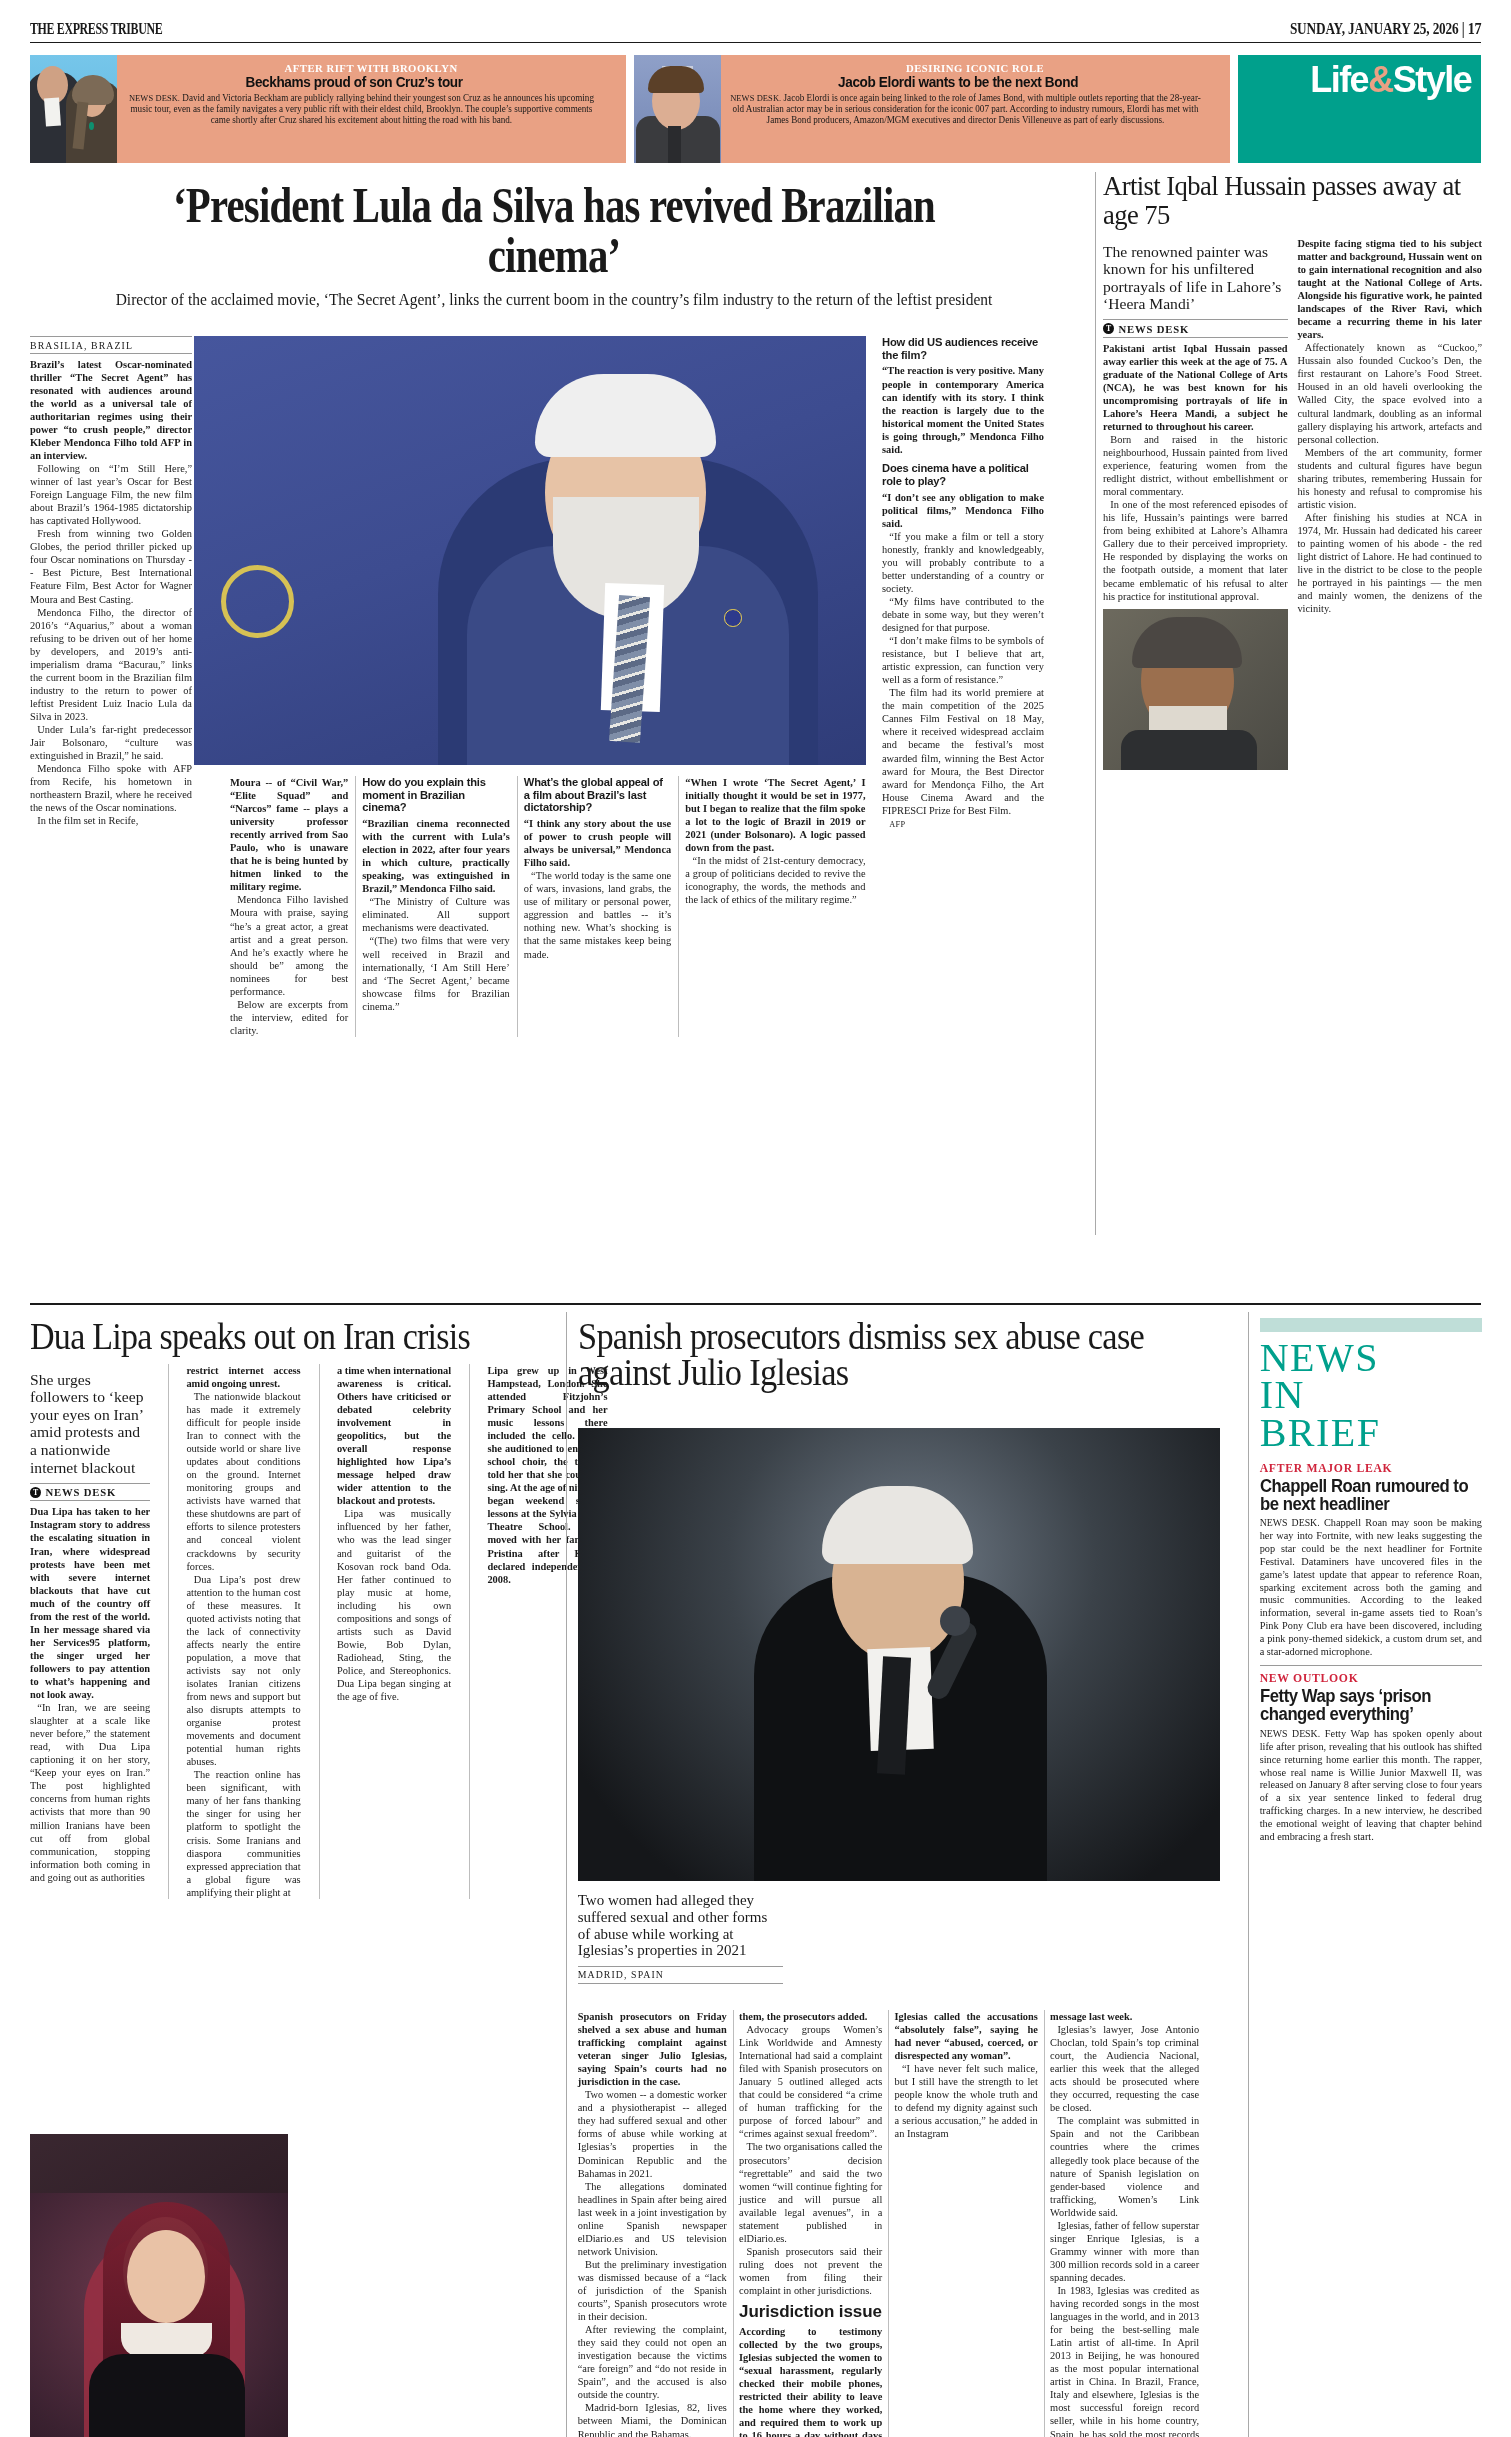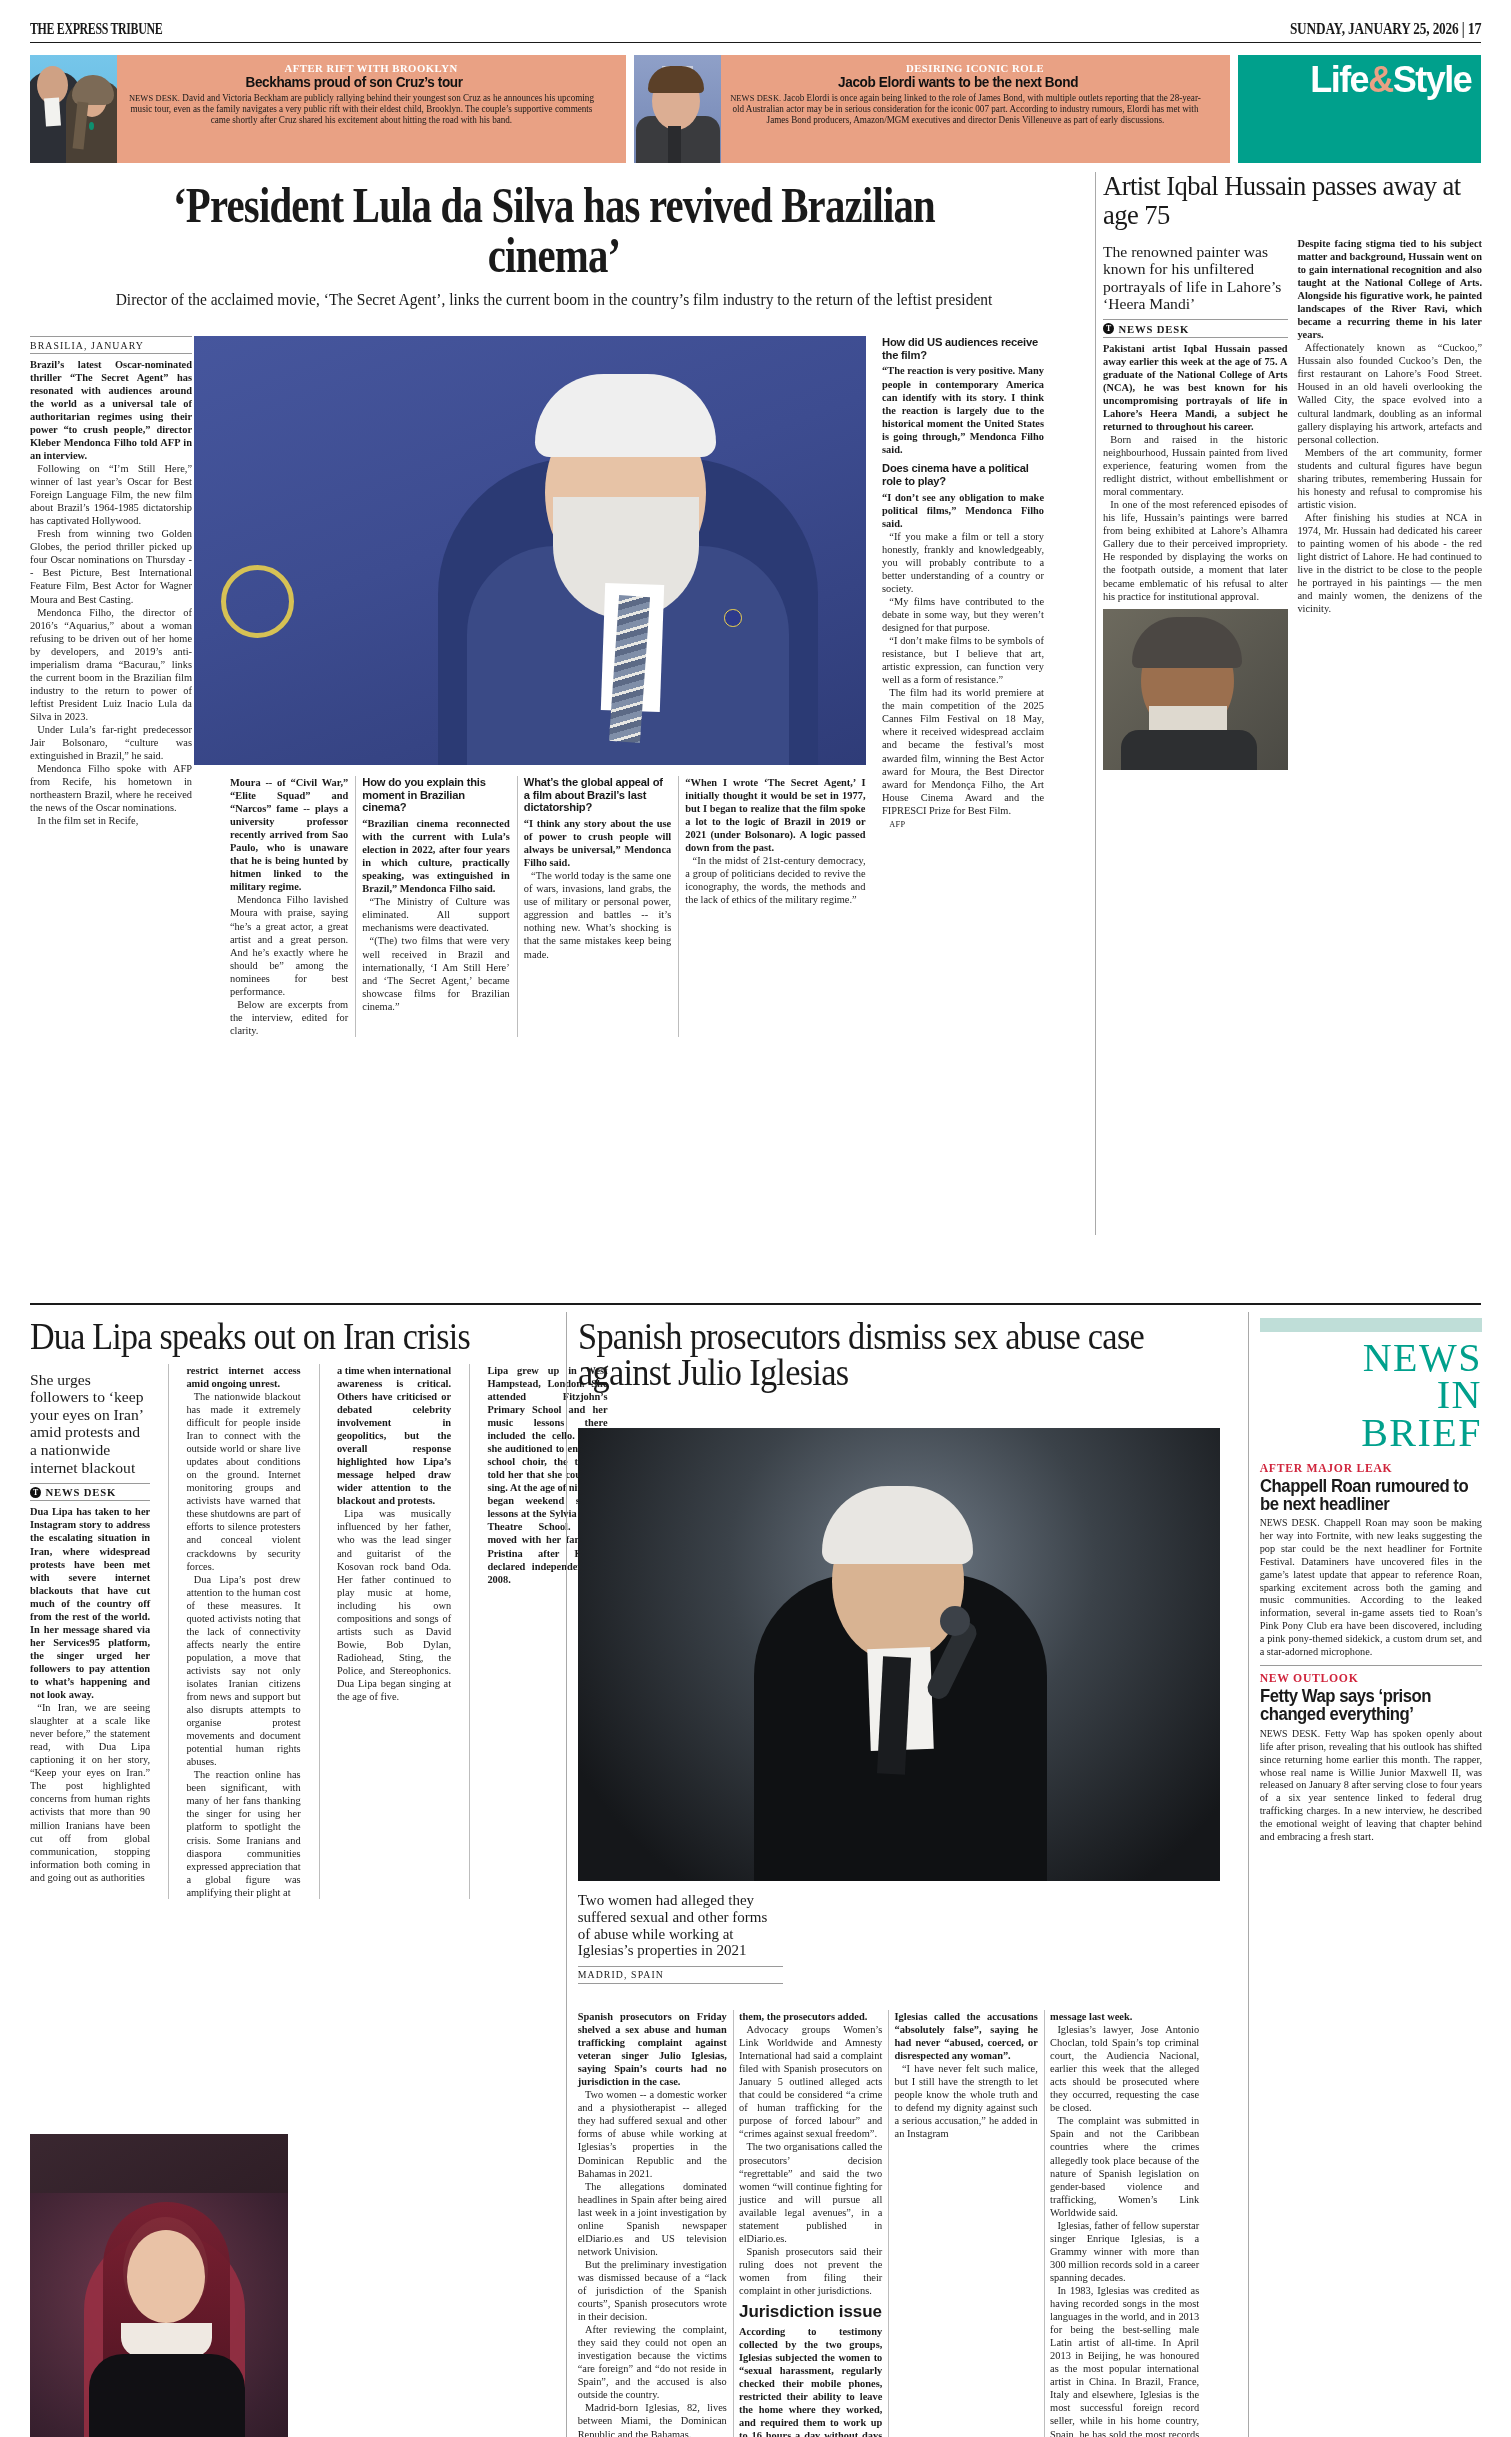--- a/index.html
+++ b/index.html
@@ -182,21 +182,21 @@
     display:grid; grid-template-columns:155px 0.5px 155px 0.5px 155px 0.5px 155px; gap:0;
   }
 
   .brief {
     position:absolute; left:1248px; top:1312px; width:234px; height:1336px;
     border-left:0.5px solid #a9a9a9; padding-left:10.7px;
   }
   .brief-tint { height:14.6px; background:#bfded8; margin-top:5.9px; }
   .brief h2 {
     font-family:"Liberation Serif", serif; font-weight:normal; color:#00a08c;
-    font-size:40px; line-height:0.93; letter-spacing:1.5px; text-align:right;
+    font-size:40px; line-height:0.93; letter-spacing:1.5px; text-align:left;
     padding:6.8px 0 4.9px;
   }
   .brief-item { padding-top:5.9px; }
   .brief-item + .brief-item { border-top:0.5px solid #9a9a9a; margin-top:6.8px; }
   .bk {
     font-family:"Liberation Serif", serif; font-weight:bold; color:#d0243c;
     font-size:11.7px; letter-spacing:0.7px; margin-bottom:2px;
   }
   .bh {
     font-family:"Liberation Sans", sans-serif; font-weight:bold;
@@ -288,21 +288,21 @@
   <div style="position:absolute;left:273px;top:210px;width:322px;height:224px;background:#3a4a86;border-radius:88px 88px 0 0;"></div>
   <div class="pbl" style="left:351px;top:59px;width:161px;height:195px;background:#e7c3a6;"></div>
   <div style="position:absolute;left:341px;top:38px;width:181px;height:83px;background:#efefef;border-radius:93px 93px 19.5px 19.5px;"></div>
   <div style="position:absolute;left:359px;top:161px;width:146px;height:122px;background:#e6e4e0;border-radius:0 0 73px 73px;"></div>
   <div style="position:absolute;left:409px;top:248px;width:59px;height:127px;background:#ffffff;transform:rotate(2deg);"></div>
   <div style="position:absolute;left:420px;top:260px;width:31px;height:146px;background:repeating-linear-gradient(160deg,#7f8ea8 0 5.9px,#e8e8e4 5.9px 8.8px,#5c6a86 8.8px 14.6px);transform:rotate(4deg);"></div>
   <div class="pbl" style="left:530px;top:273px;width:17.6px;height:17.6px;background:#2d3a8c;border:1.5px solid #f0d44e;"></div>
 </div>
 
 <div style="position:absolute;left:30px;top:336px;width:162px;">
-  <div class="dateline">BRASILIA, JANUARY</div>
+  <div class="dateline">BRASILIA, BRAZIL</div>
   <div class="bodytext">
     <p>Brazil’s latest Oscar-nominated thriller “The Secret Agent” has resonated with audiences around the world as a universal tale of authoritarian regimes using their power “to crush people,” director Kleber Mendonca Filho told AFP in an interview.</p>
     <p>Following on “I’m Still Here,” winner of last year’s Oscar for Best Foreign Language Film, the new film about Brazil’s 1964-1985 dictatorship has captivated Hollywood.</p>
     <p>Fresh from winning two Golden Globes, the period thriller picked up four Oscar nominations on Thursday -- Best Picture, Best International Feature Film, Best Actor for Wagner Moura and Best Casting.</p>
     <p>Mendonca Filho, the director of 2016’s “Aquarius,” about a woman refusing to be driven out of her home by developers, and 2019’s anti-imperialism drama “Bacurau,” links the current boom in the Brazilian film industry to the return to power of leftist President Luiz Inacio Lula da Silva in 2023.</p>
     <p>Under Lula’s far-right predecessor Jair Bolsonaro, “culture was extinguished in Brazil,” he said.</p>
     <p>Mendonca Filho spoke with AFP from Recife, his hometown in northeastern Brazil, where he received the news of the Oscar nominations.</p>
     <p>In the film set in Recife,</p>
   </div>
 </div>

